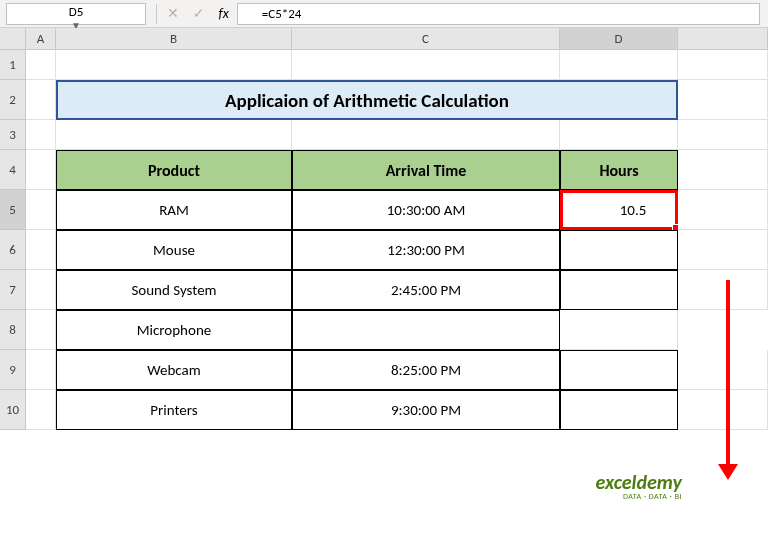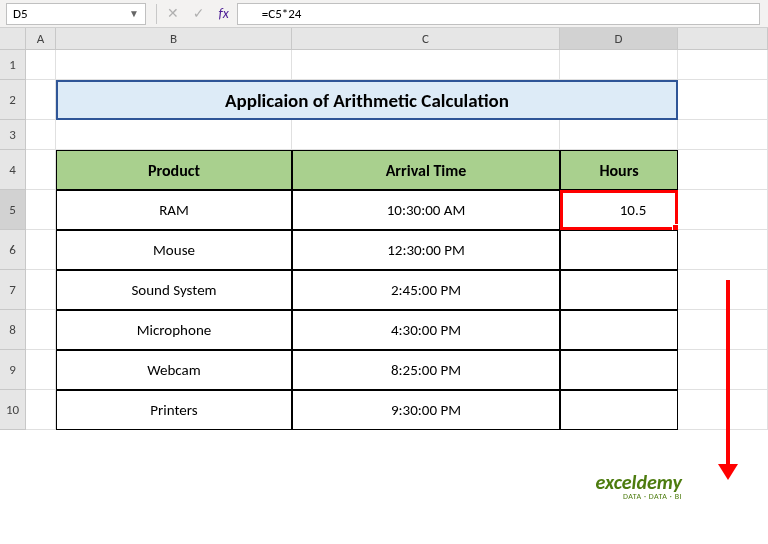--- a/index.html
+++ b/index.html
@@ -22,25 +22,26 @@
     width: 140px;
     height: 22px;
     background: #fff;
     border: 1px solid #c0c0c0;
     margin-left: 6px;
     padding: 0 6px;
     font-size: 13px;
     display: flex;
     align-items: center;
     justify-content: space-between;
+    flex-direction: column;
   }
   .name-box .dd { color: #666; font-size: 10px; }
   .fb-sep { width: 1px; height: 20px; background: #c8c8c8; margin: 0 10px; }
   .fb-icons { display: flex; align-items: center; gap: 14px; color: #b0b0b0; font-size: 14px; }
-  .fb-icons .fx { font-style: italic; color: #4c1d95; font-size: 14px; }
+  .fb-icons .fx { font-style: italic; color: #000000; font-size: 14px; }
   .formula-input {
     flex: 1;
     height: 22px;
     background: #fff;
     border: 1px solid #c0c0c0;
     margin: 0 8px;
     padding: 0 24px;
     font-size: 13px;
     display: flex;
     align-items: center;
@@ -220,21 +221,20 @@
   <div class="cell td">Sound System</div>
   <div class="cell td">2:45:00 PM</div>
   <div class="cell td"></div>
   <div class="cell"></div>
 </div>
 
 <div class="sheet row-tall">
   <div class="row-head">8</div>
   <div class="cell"></div>
   <div class="cell td">Microphone</div>
-  <div class="cell td">4:30:00 PM</div>
   <div class="cell td"></div>
   <div class="cell"></div>
 </div>
 
 <div class="sheet row-tall">
   <div class="row-head">9</div>
   <div class="cell"></div>
   <div class="cell td">Webcam</div>
   <div class="cell td">8:25:00 PM</div>
   <div class="cell td"></div>

